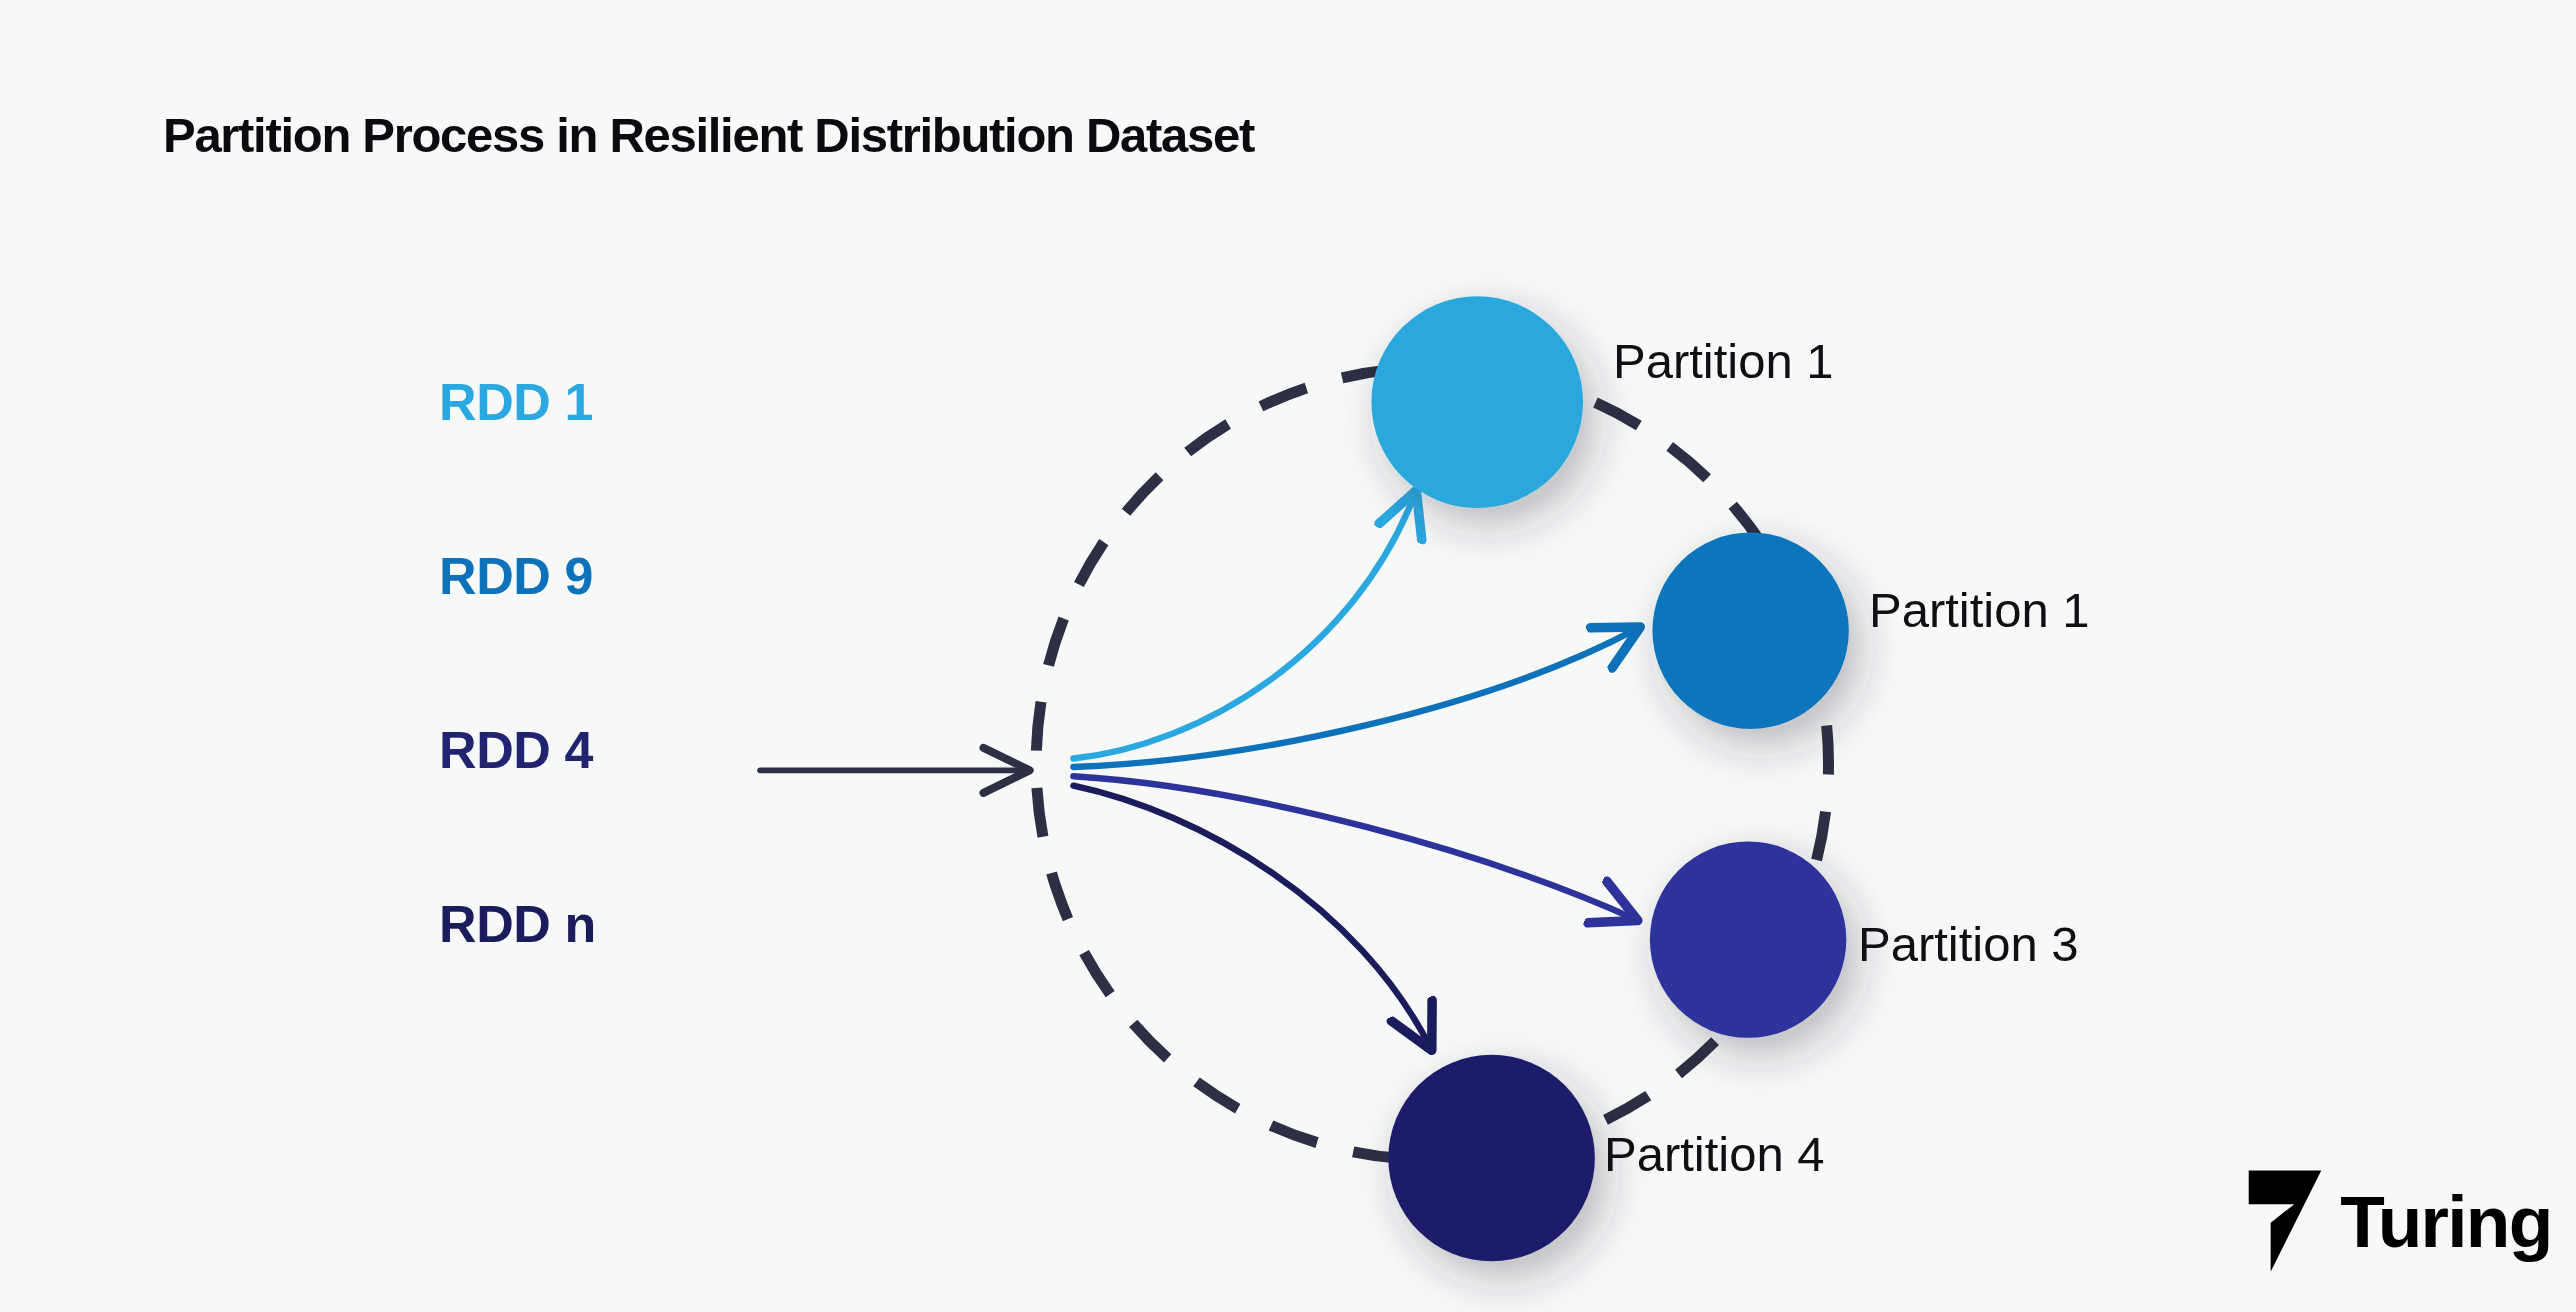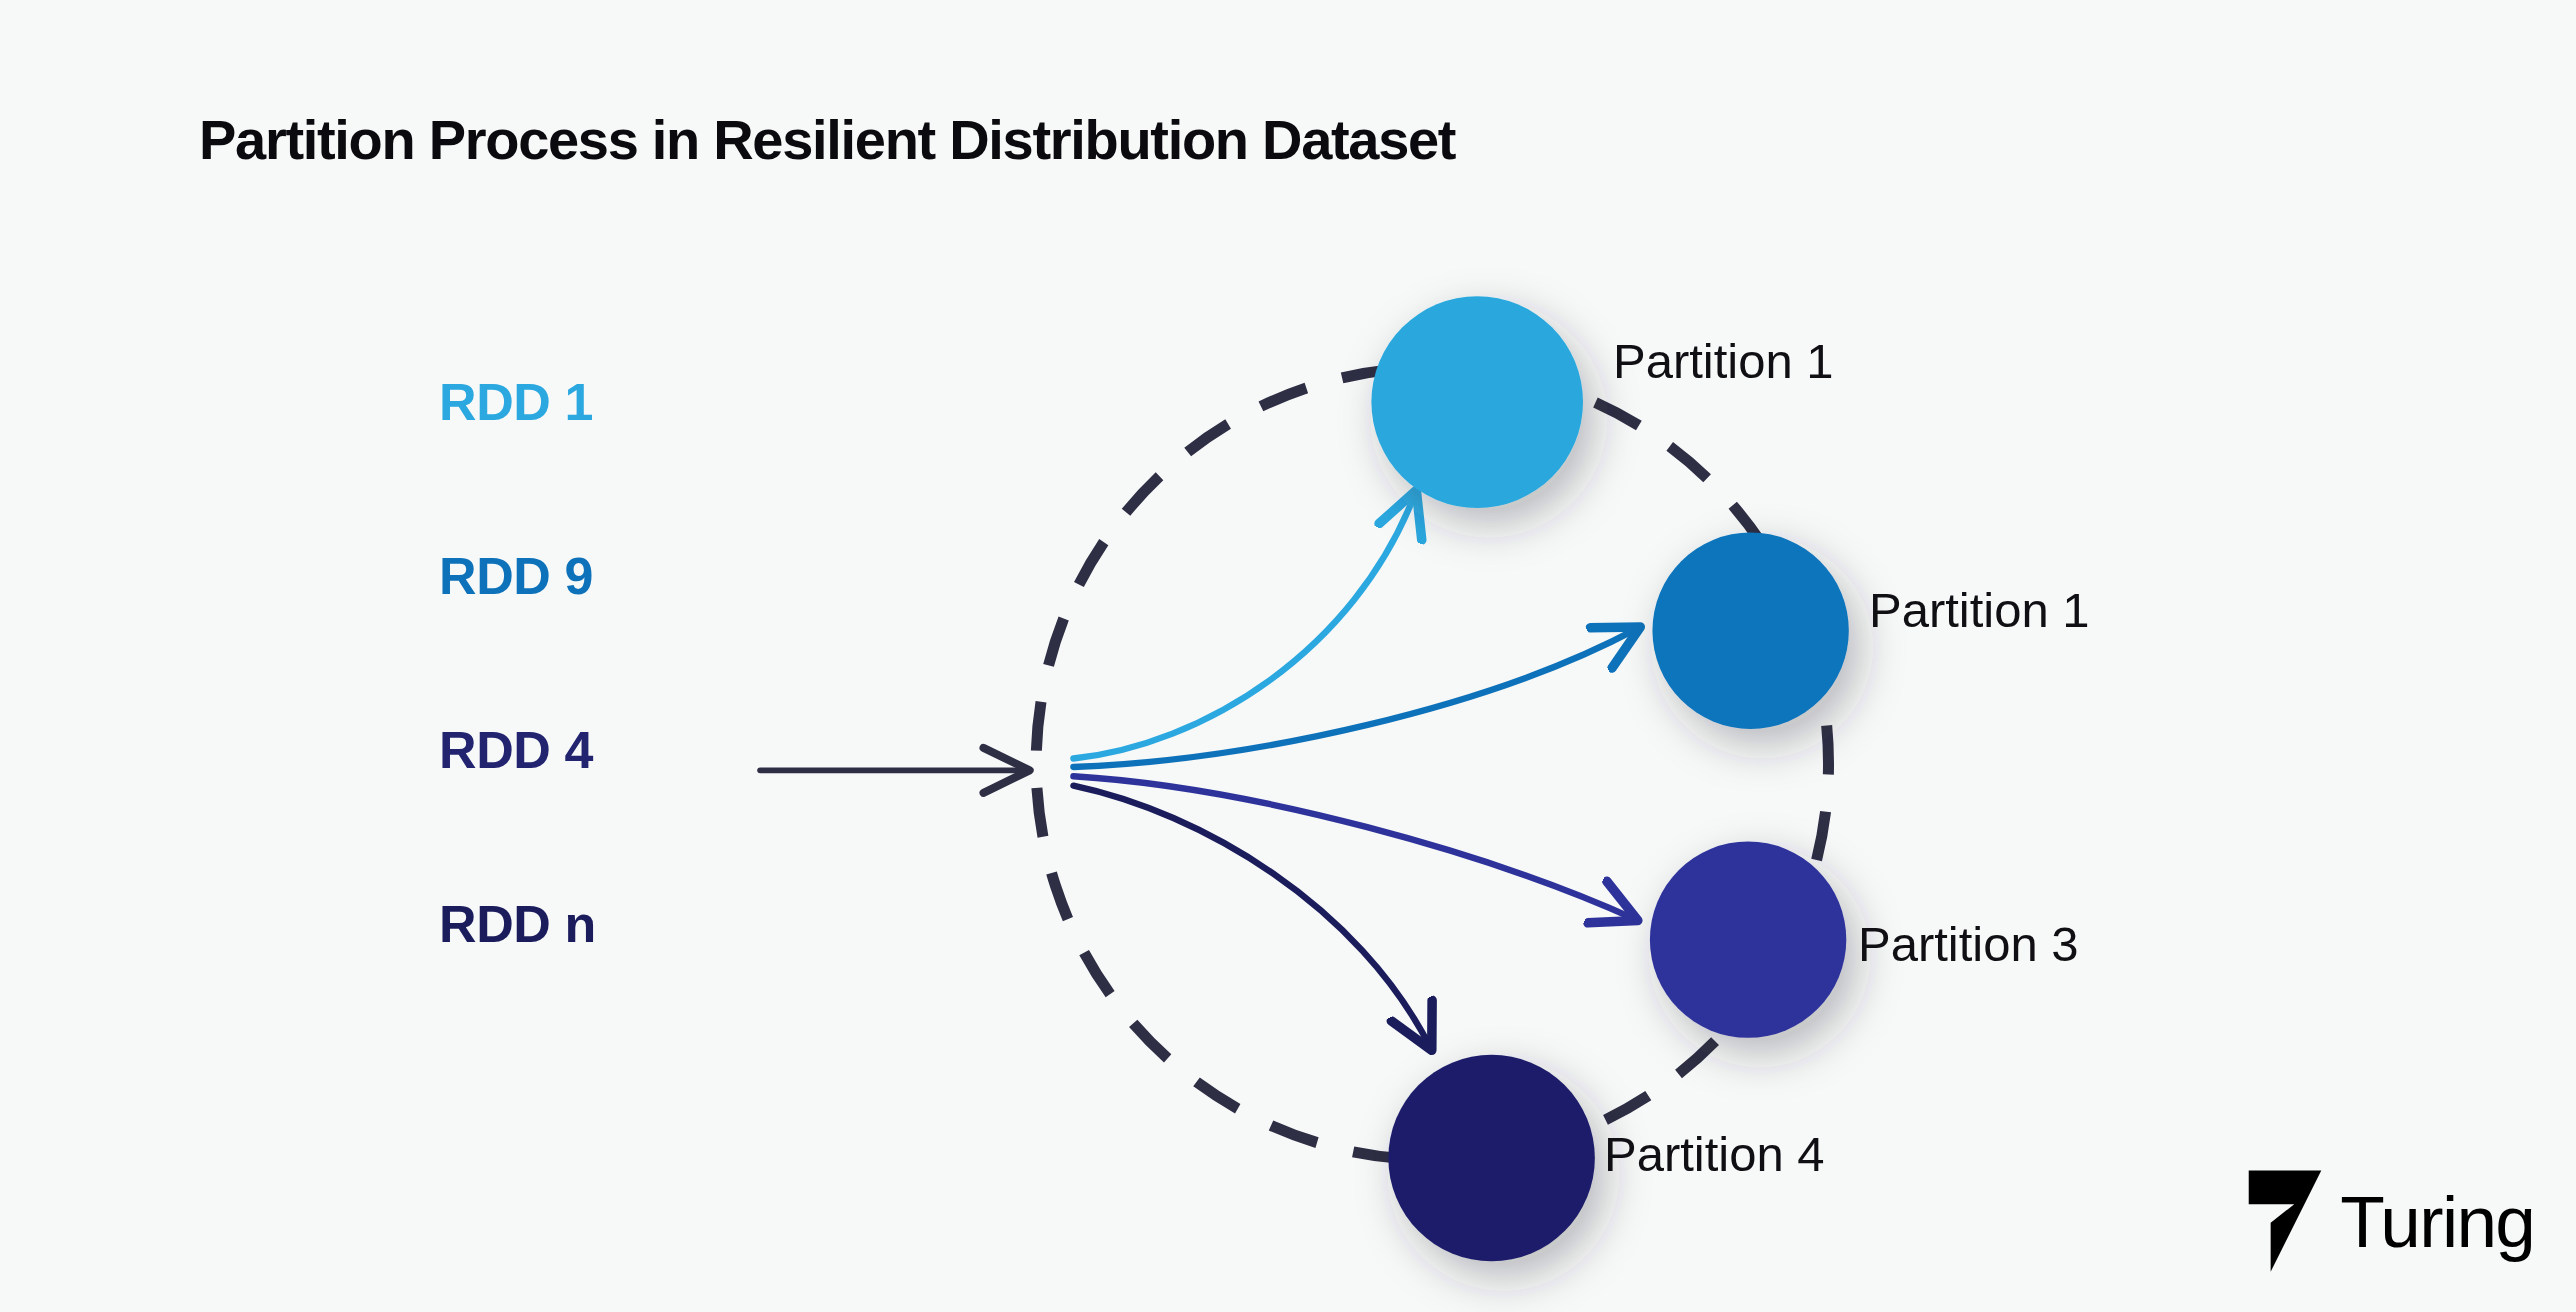--- a/index.html
+++ b/index.html
@@ -15,26 +15,25 @@
     background: #F7F8F8;
     overflow: hidden;
     font-family: "Liberation Sans", "DejaVu Sans", sans-serif;
   }
 
   
   #page-title {
     position: absolute;
     left: 163px;
     top: 107px;
-    font-size: 56px;
+    font-size: 49px;
     font-weight: 700;
     letter-spacing: -1.3px;
     color: #0B0B0F;
     white-space: nowrap;
-    margin-left: 36px;
   }
 
   
   #rdd-list {
     position: absolute;
     left: 439px;
     top: 372px;
     display: flex;
     flex-direction: column;
   }
@@ -75,21 +74,21 @@
     position: absolute;
     left: 2245px;
     top: 1167px;
     display: flex;
     align-items: center;
     gap: 15.2px;
   }
   #turing-mark { display: block; }
   #turing-wordmark {
     font-size: 73px;
-    font-weight: 400;
+    font-weight: 700;
     color: #000000;
     letter-spacing: -1.7px;
     line-height: 73px;
   }
 </style>
 </head>
 <body>
 
 <div id="canvas" style="background: rgb(247, 248, 248);">
 

